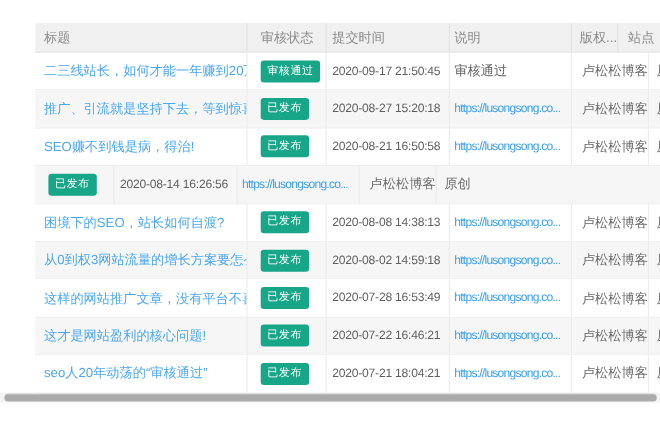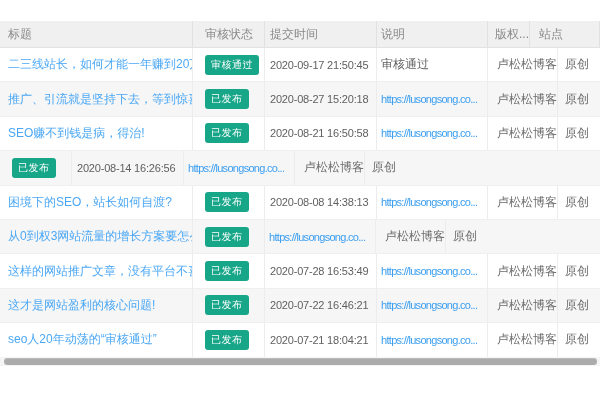--- a/index.html
+++ b/index.html
@@ -1,20 +1,20 @@
 <!DOCTYPE html>
 <html><head>
 <meta charset="utf-8">
 <style>
   * { margin:0; padding:0; box-sizing:border-box; }
   html,body { width:600px; height:400px; }
   body { font-family:"Liberation Sans","DejaVu Sans",sans-serif; background:#ffffff; overflow:hidden; }
   .page { position:relative; width:600px; height:400px; background:#fff; overflow:hidden; }
 
-  .table { position:absolute; top:21px; left:0; width:600px; }
+  .table { position:absolute; top:21px; left:0; width:600px;padding-left:32px; }
 
   .row { display:flex; width:600px; height:34.4px; align-items:center; background:#fff; border-bottom:1px solid #efefef; }
   .row.alt { background:#f6f6f6; }
 
   .header-row { height:27px; background:#f0f0f0; border-bottom:1px solid #e2e2e2; }
   .header-row .cell { color:#8a8a8a; font-size:12px; border-right:1px solid #e1e1e1; }
 
   .cell { height:100%; display:flex; align-items:center; overflow:hidden; white-space:nowrap; border-right:1px solid #ececec; }
   .c-title     { width:193px; padding-left:8px;  }
   .c-status    { width:72px;  padding-left:12px; }
@@ -159,20 +159,23 @@
             <span class="copyright-text">原创</span>
           </div>
     </div>
         <div class="row alt">
       <div class="cell c-title">
             <span class="title-link">从0到权3网站流量的增长方案要怎么做</span>
           </div>
       <div class="cell c-status">
             <span class="badge">已发布</span>
           </div>
+      <div class="cell c-time">
+            <span class="time-text">2020-08-02 14:59:18</span>
+          </div>
       <div class="cell c-desc">
             <span class="desc-link">https://lusongsong.co...</span>
           </div>
       <div class="cell c-site">
             <span class="site-text">卢松松博客</span>
           </div>
       <div class="cell c-copyright">
             <span class="copyright-text">原创</span>
           </div>
     </div>

